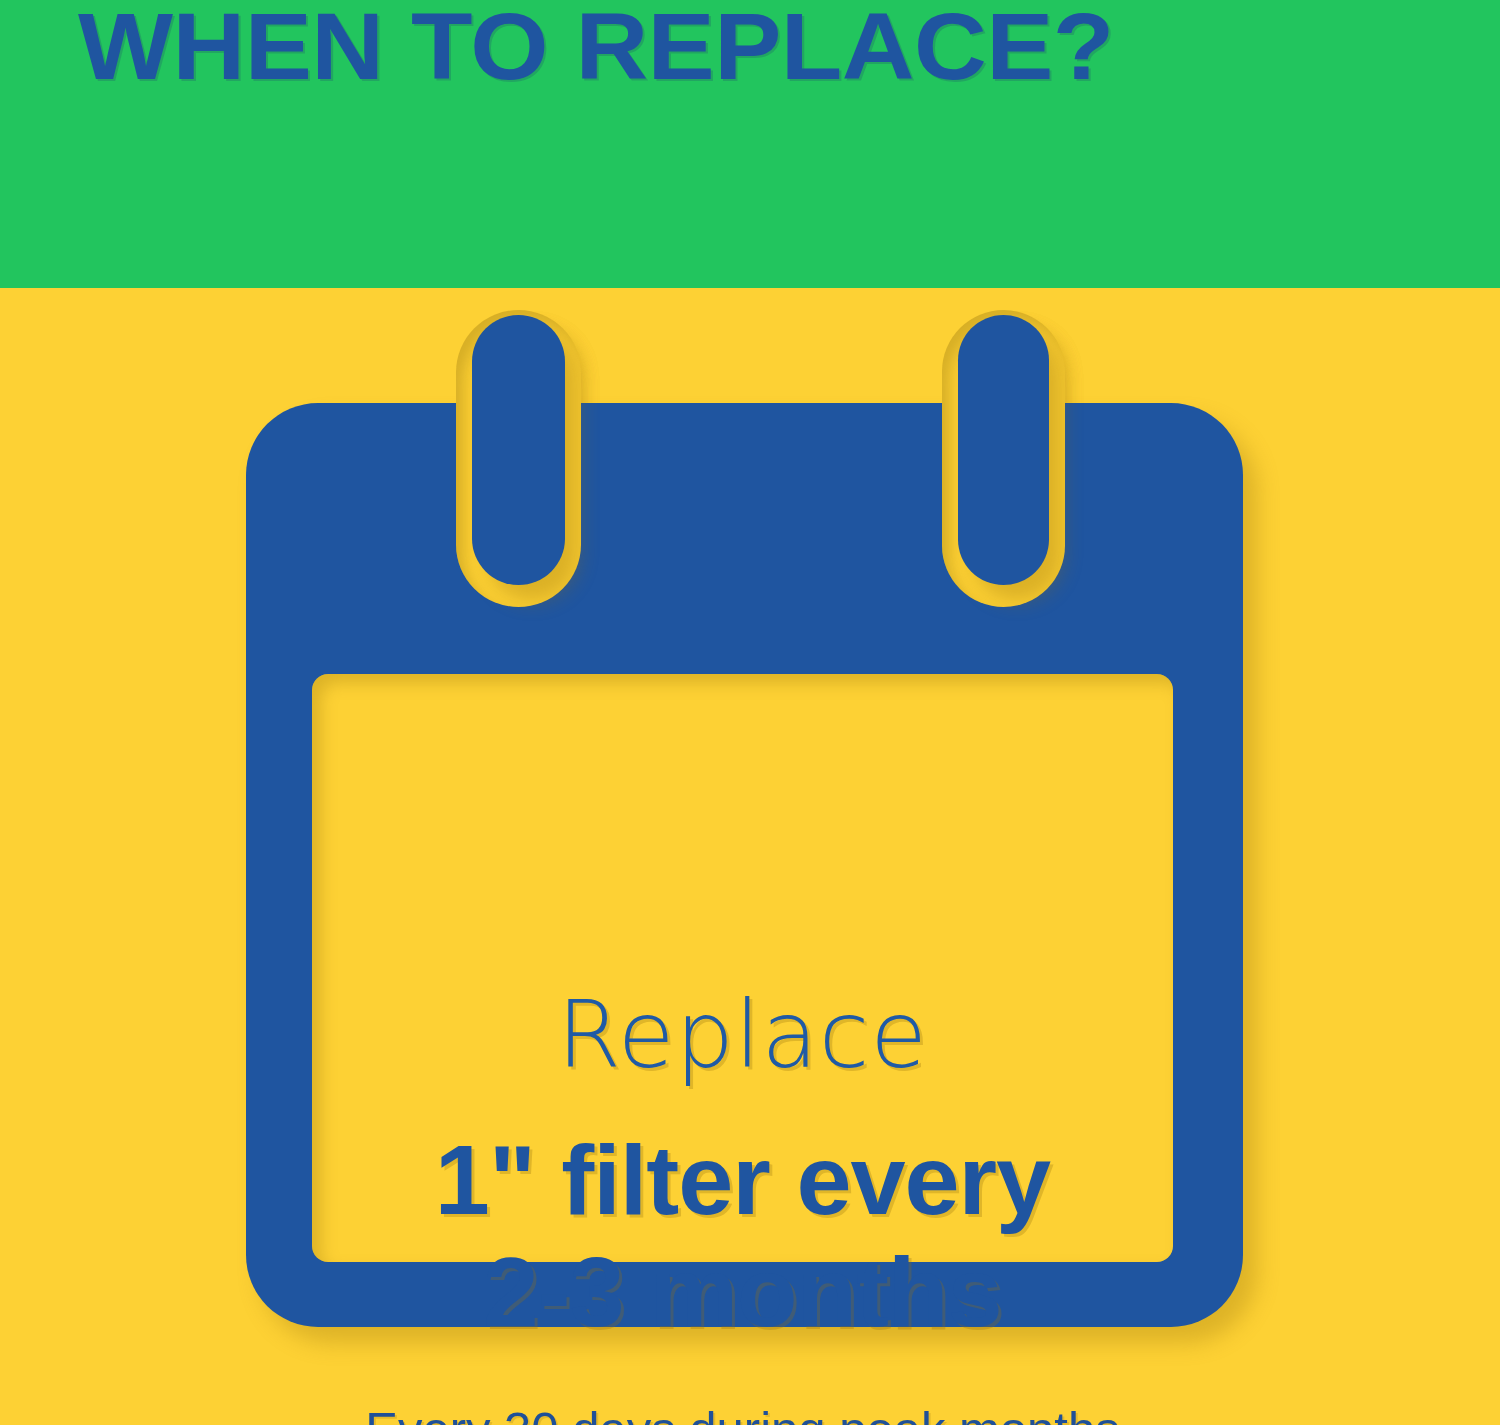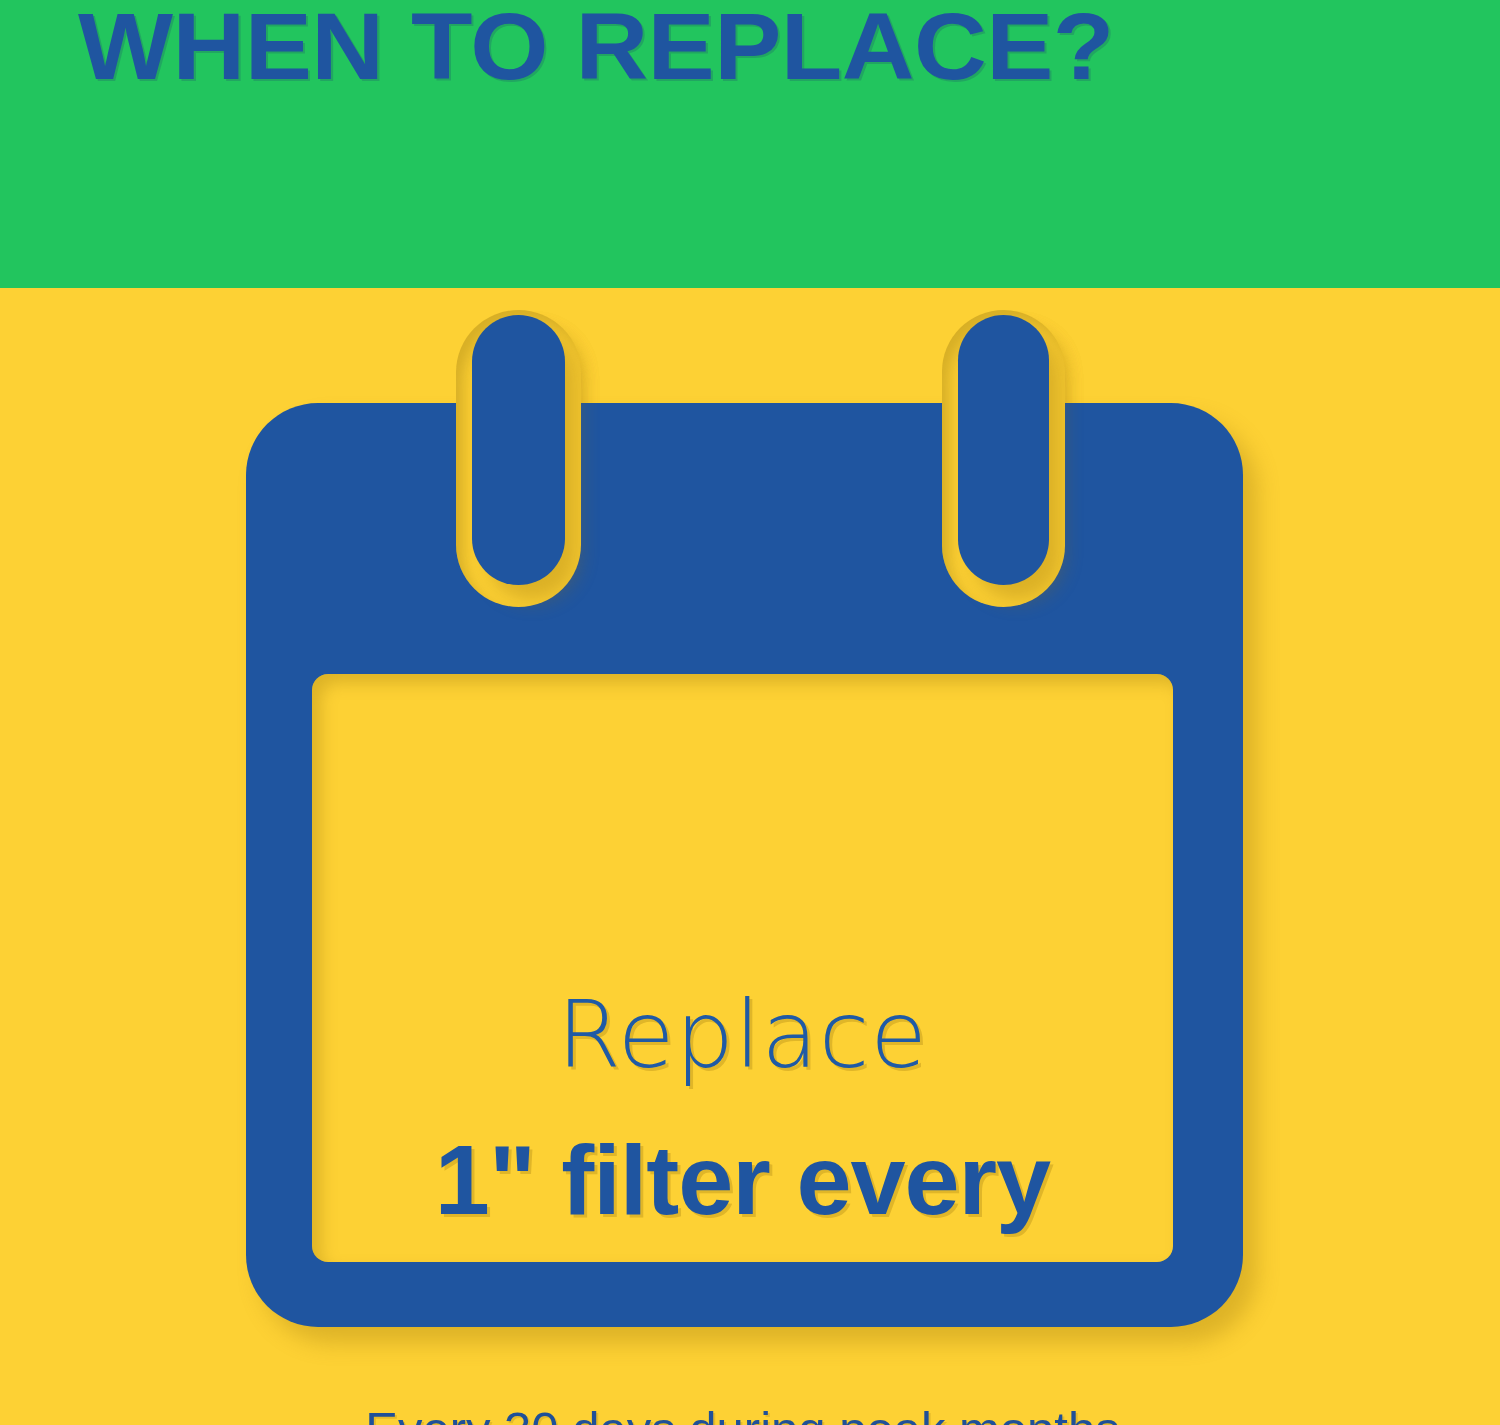--- a/index.html
+++ b/index.html
@@ -183,19 +183,20 @@
     <div class="ring-gap ring-left-gap"></div>
     <div class="ring-gap ring-right-gap"></div>
 
     <div class="ring ring-left"></div>
     <div class="ring ring-right"></div>
 
     <div class="win-text">
       <div class="line-replace">Replace</div>
       <div class="line-big">
         <span>1" filter every</span>
+        <span>2-3 months</span>
       </div>
       <div class="line-note">Every 30 days during peak months</div>
 
     </div>
 
   </div>
 </div>
 
 </body></html>

